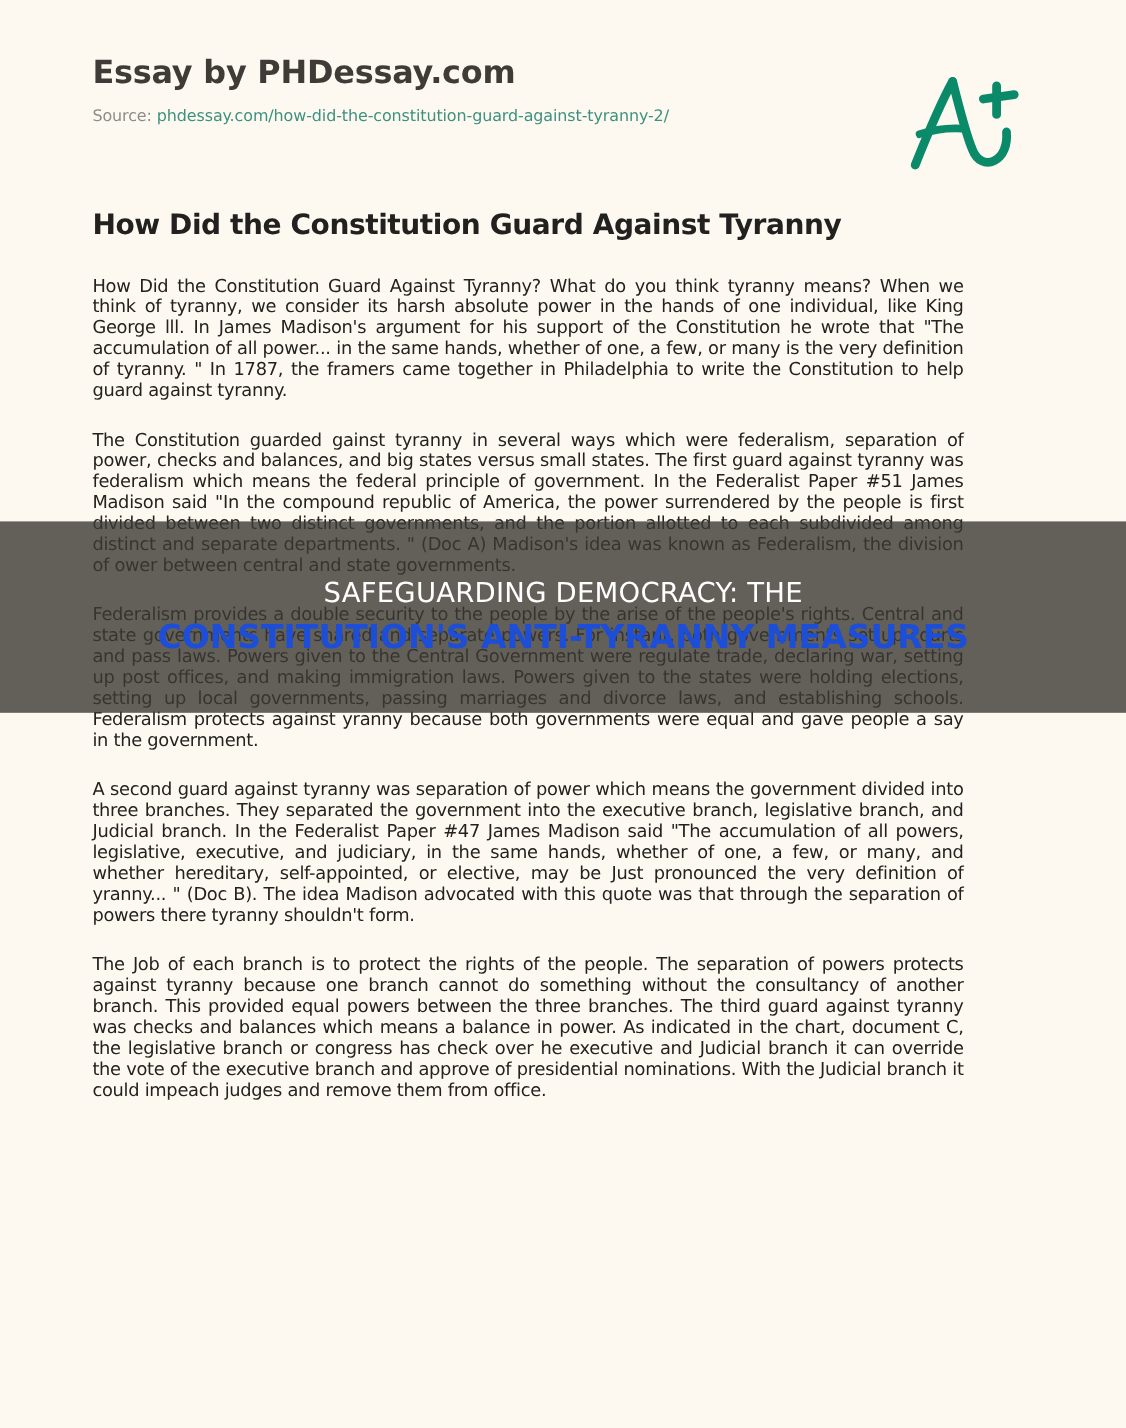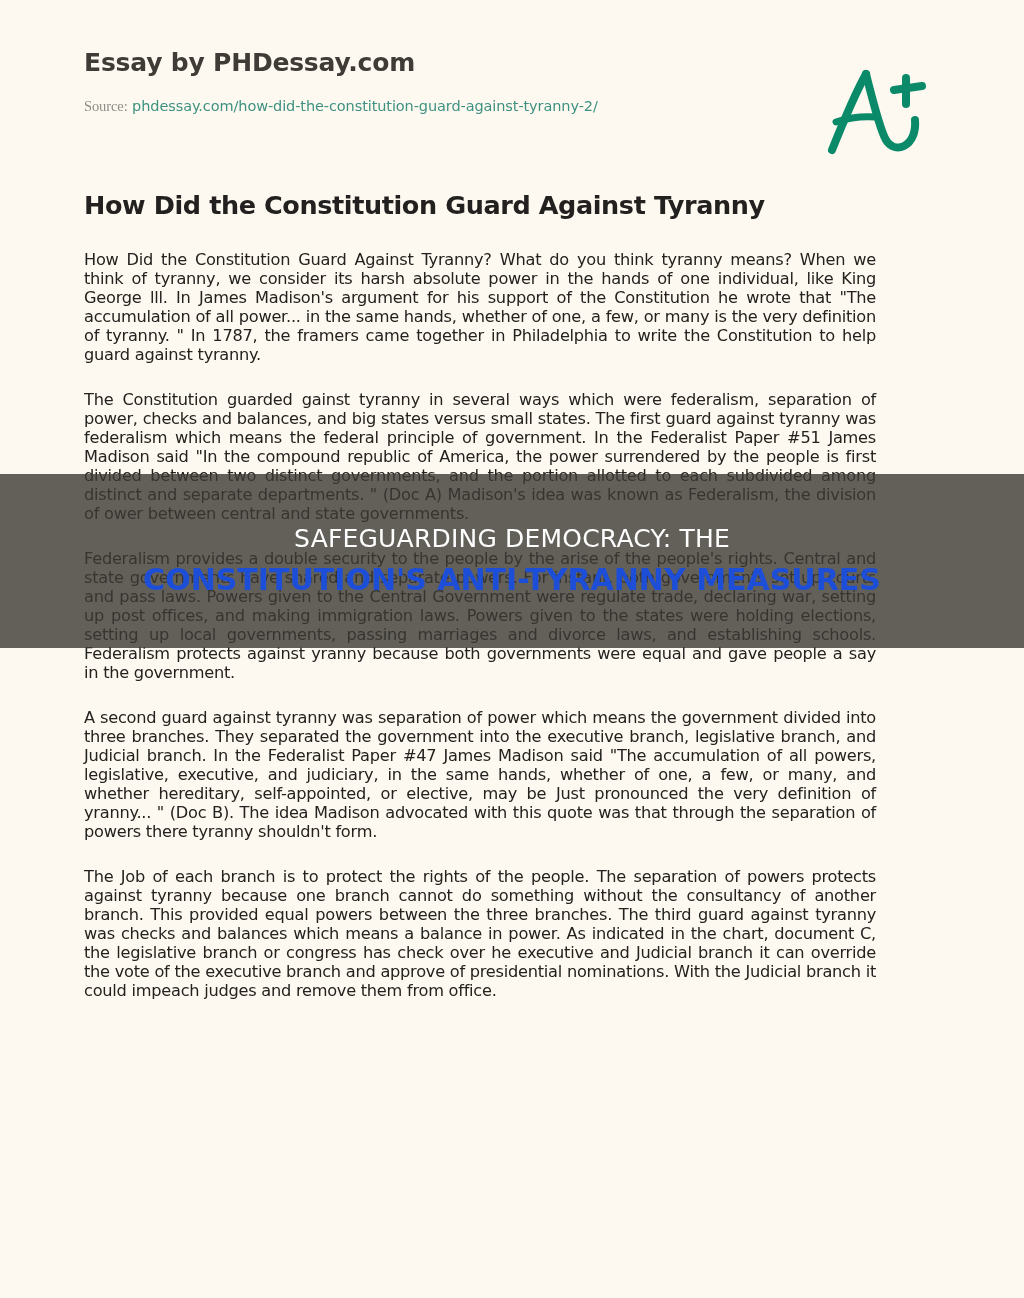--- a/index.html
+++ b/index.html
@@ -30,37 +30,37 @@
     top: 0;
     width: 1024px;
     height: 170px;
   }
 
   .brand-title {
     position: absolute;
     left: 84px;
     top: 48px;
     font-family: "DejaVu Sans", sans-serif;
-    font-size: 25px;
+    font-size: 29px;
     font-weight: 700;
     letter-spacing: -0.2px;
     color: #3f3c38;
     white-space: nowrap;
   }
 
   .source-line {
     position: absolute;
     left: 84px;
     top: 98px;
     font-size: 14.5px;
     color: #8e8d87;
     white-space: nowrap;
     letter-spacing: -0.1px;
   }
-  .source-label { color: #8e8d87; font-family: Liberation Serif, serif; }
+  .source-label { color: #8e8d87; }
   .source-url {
     color: #3e9181;
     text-decoration: none;
   }
 
   .logo-mark {
     position: absolute;
     left: 812px;
     top: 62px;
     width: 140px;

